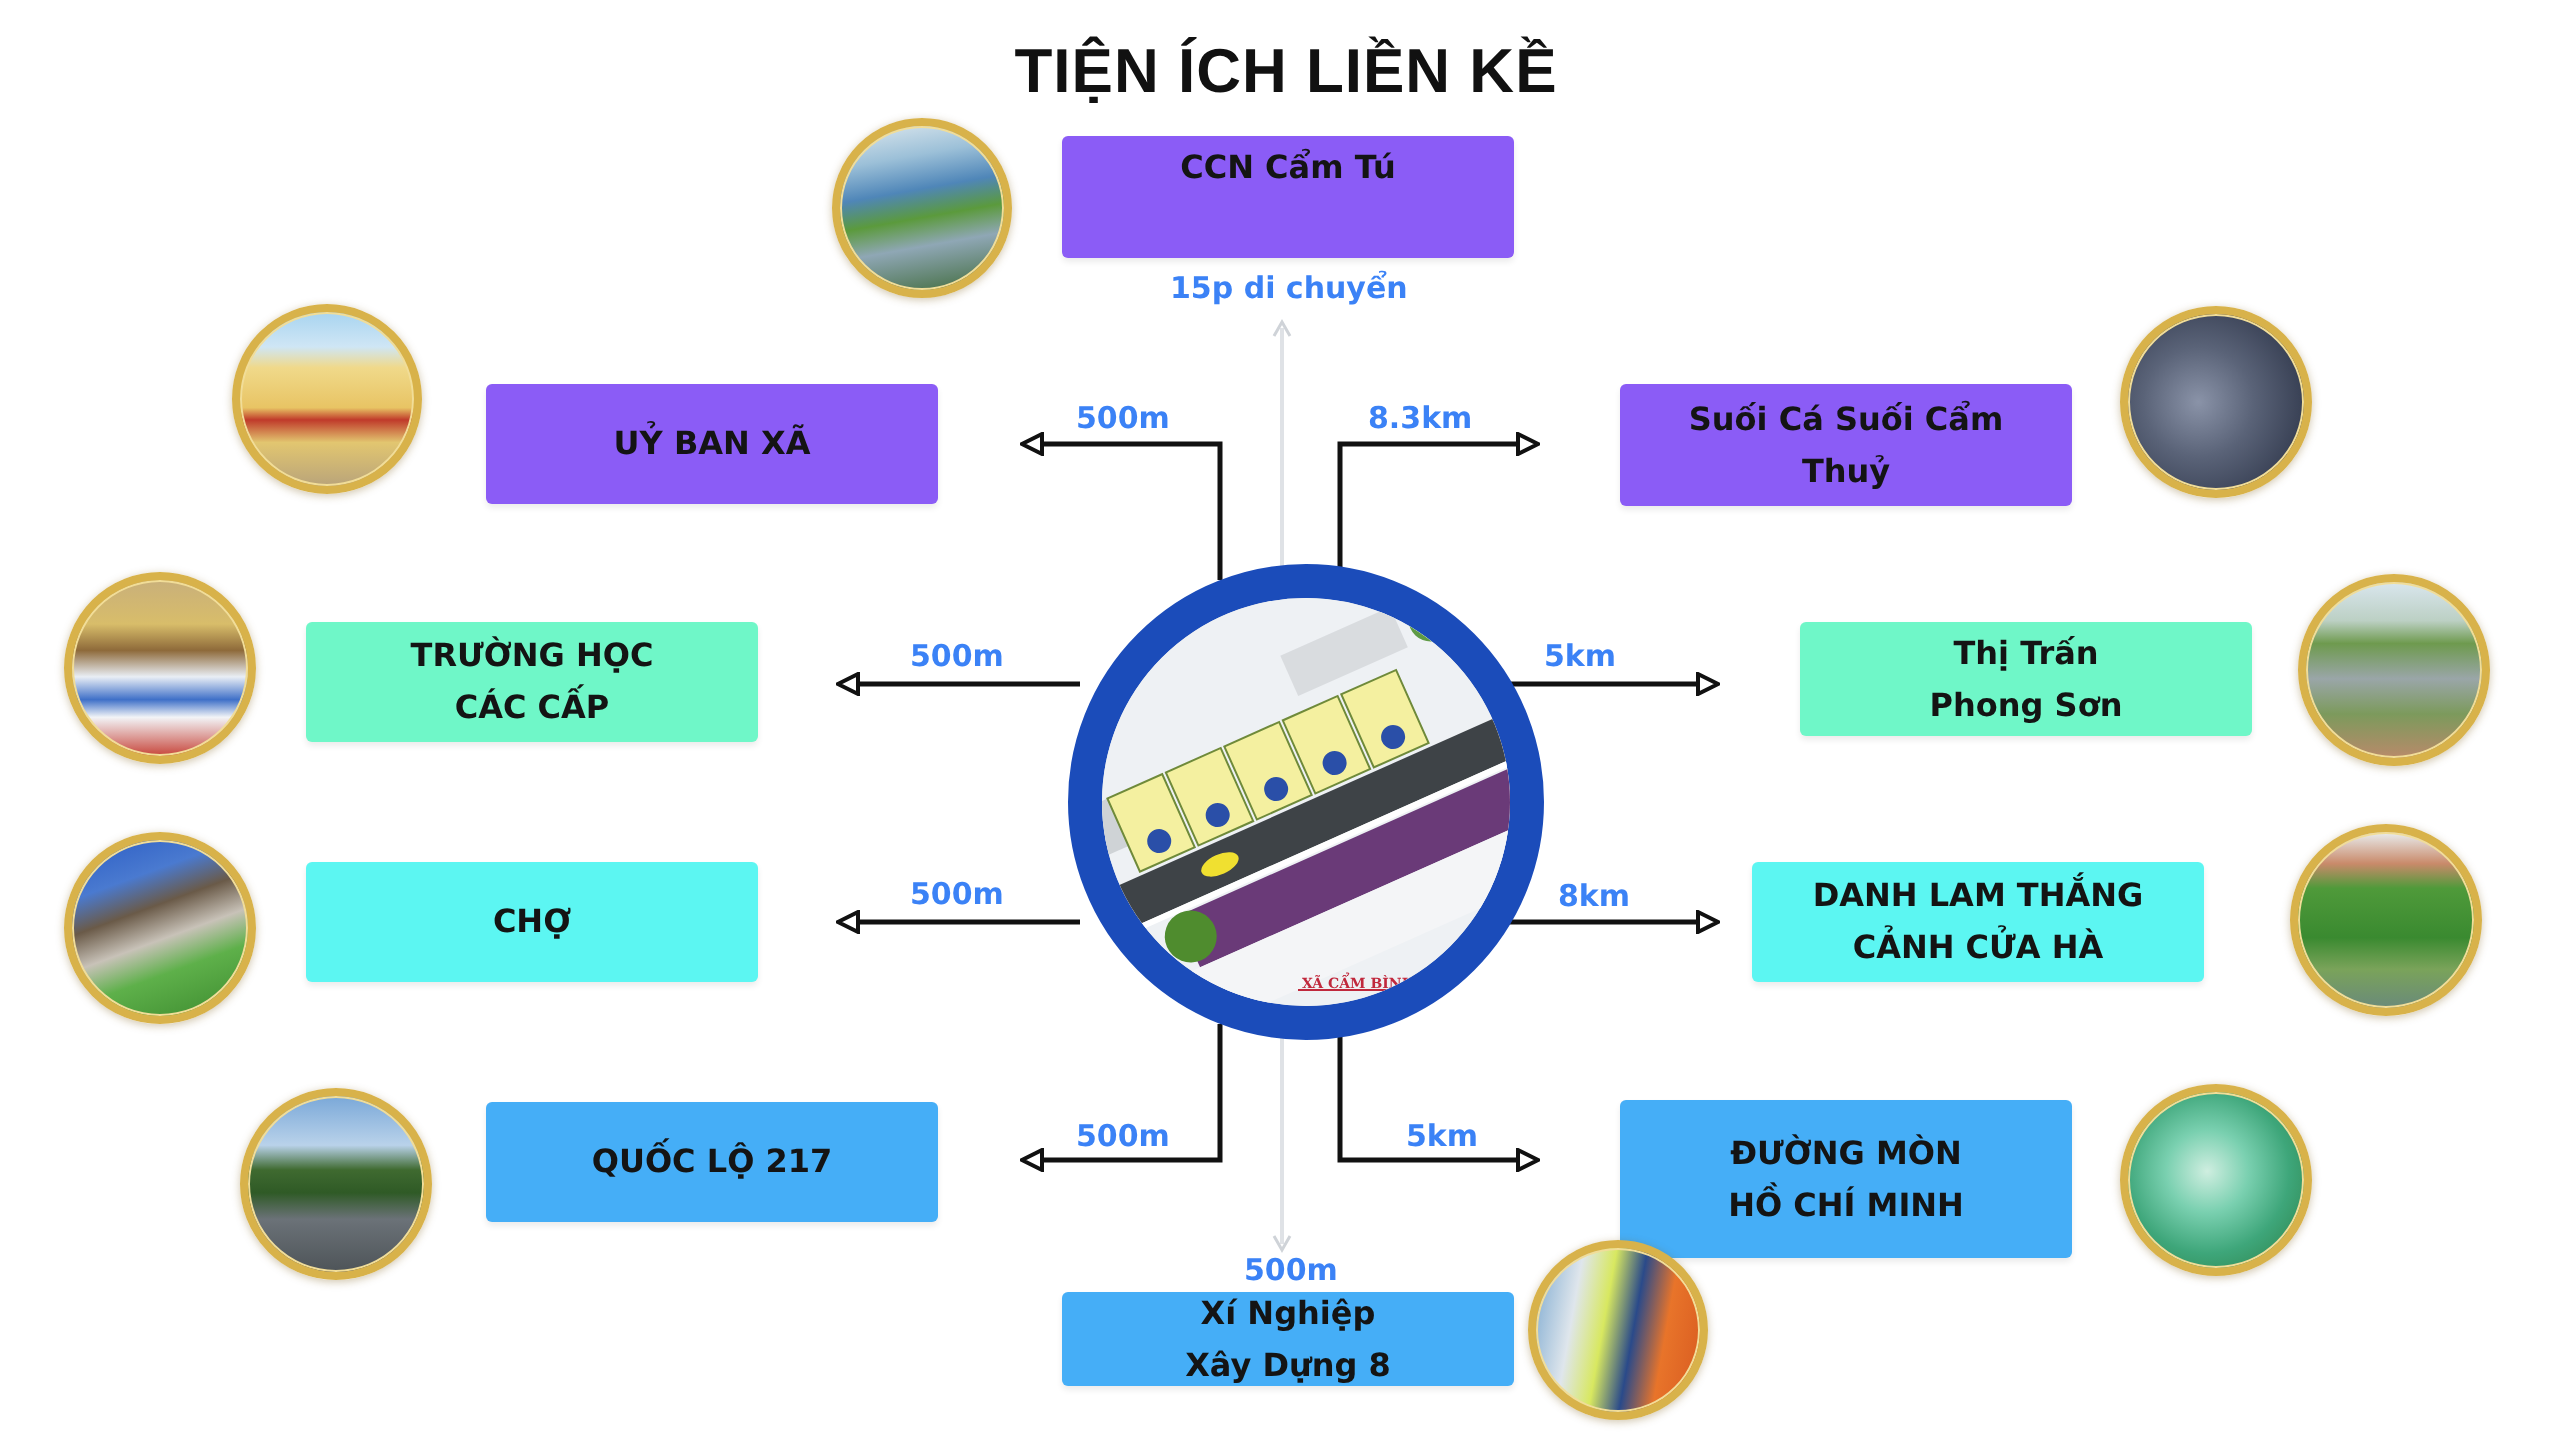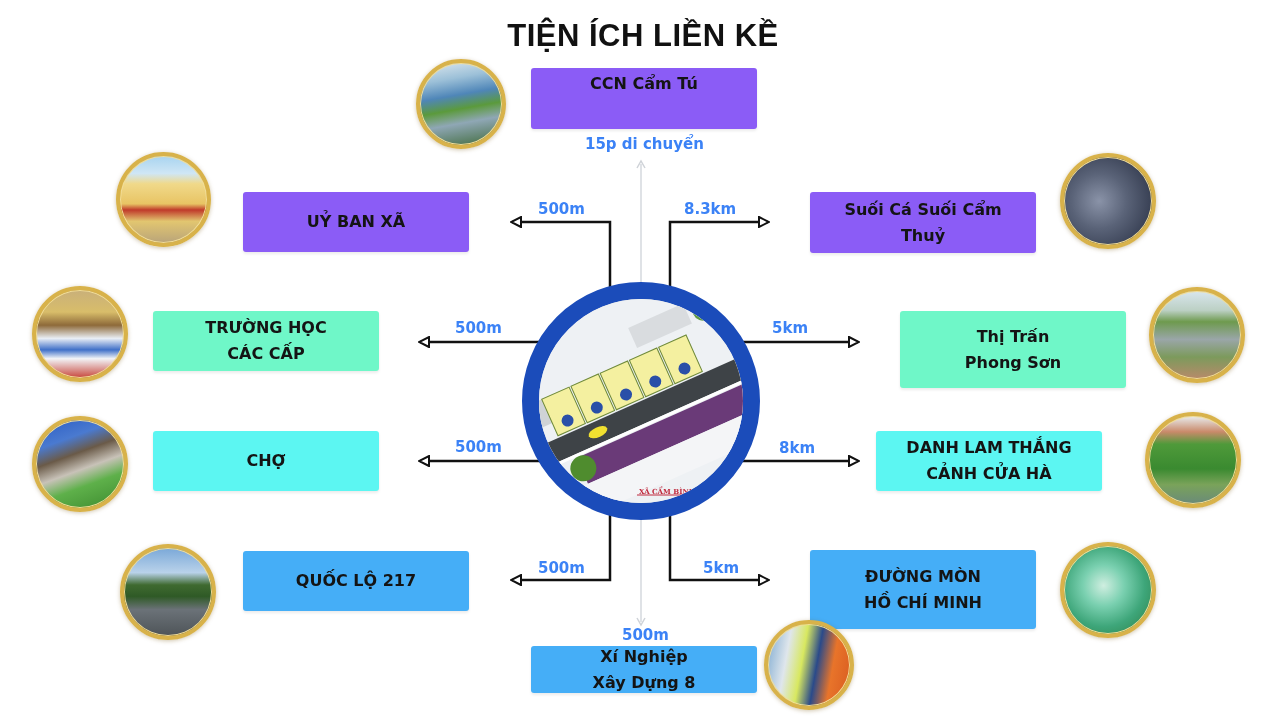--- a/index.html
+++ b/index.html
@@ -25,21 +25,21 @@
     position: absolute; border-radius: 50%; border: 4px solid #d8b24a;
     box-shadow: 0 0 0 1px #f1dd98 inset, 0 1px 4px rgba(120,90,20,0.35);
     overflow: hidden;
   }
   .dist {
     position: absolute; color: #3b82f6; font-weight: bold; font-size: 15px;
     font-family: "DejaVu Sans", sans-serif; white-space: nowrap;
   }
   svg.lines { position: absolute; left: 0; top: 0; }
   .hub {
-    position: absolute; left: 522px; top: 282px; width: 238px; height: 238px;
+    position: absolute; left: 534px; top: 282px; width: 238px; height: 238px;
     border-radius: 50%; border: 17px solid #1b4cba; background: #e5e5e5; overflow: hidden;
   }
   .hub-inner { position: absolute; left: 0; top: 0; width: 204px; height: 204px; }
   .hub-caption {
     position: absolute; left: 100px; top: 188px; font-size: 7px; color: #c0283c;
     font-family: "DejaVu Serif", serif; font-weight: bold; white-space: nowrap;
   }
 </style>
 </head>
 <body>
@@ -112,21 +112,21 @@
   </svg>
   <div class="hub-caption">XÃ CẨM BÌNH - HU</div>
 </div>
 
 <div class="box mint top" style="left:531px; top:68px; height:61px;">CCN Cẩm Tú</div>
 <div class="box mint" style="left:243px; top:192px;">UỶ BAN XÃ</div>
 <div class="box mint" style="left:810px; top:192px; height:61px;">Suối Cá Suối Cẩm
 Thuỷ</div>
 <div class="box green" style="left:153px; top:311px;">TRƯỜNG HỌC
 CÁC CẤP</div>
-<div class="box green" style="left:900px; top:311px; height:77px;">Thị Trấn
+<div class="box green" style="left:900px; top:311px; height:57px;">Thị Trấn
 Phong Sơn</div>
 <div class="box cyan" style="left:153px; top:431px;">CHỢ</div>
 <div class="box cyan" style="left:876px; top:431px;">DANH LAM THẮNG
 CẢNH CỬA HÀ</div>
 <div class="box blue" style="left:243px; top:551px;">QUỐC LỘ 217</div>
 <div class="box blue" style="left:810px; top:550px; height:79px;">ĐƯỜNG  MÒN
 HỒ CHÍ MINH</div>
 <div class="box blue" style="left:531px; top:646px; height:47px;">Xí Nghiệp
 Xây Dựng 8</div>
 

